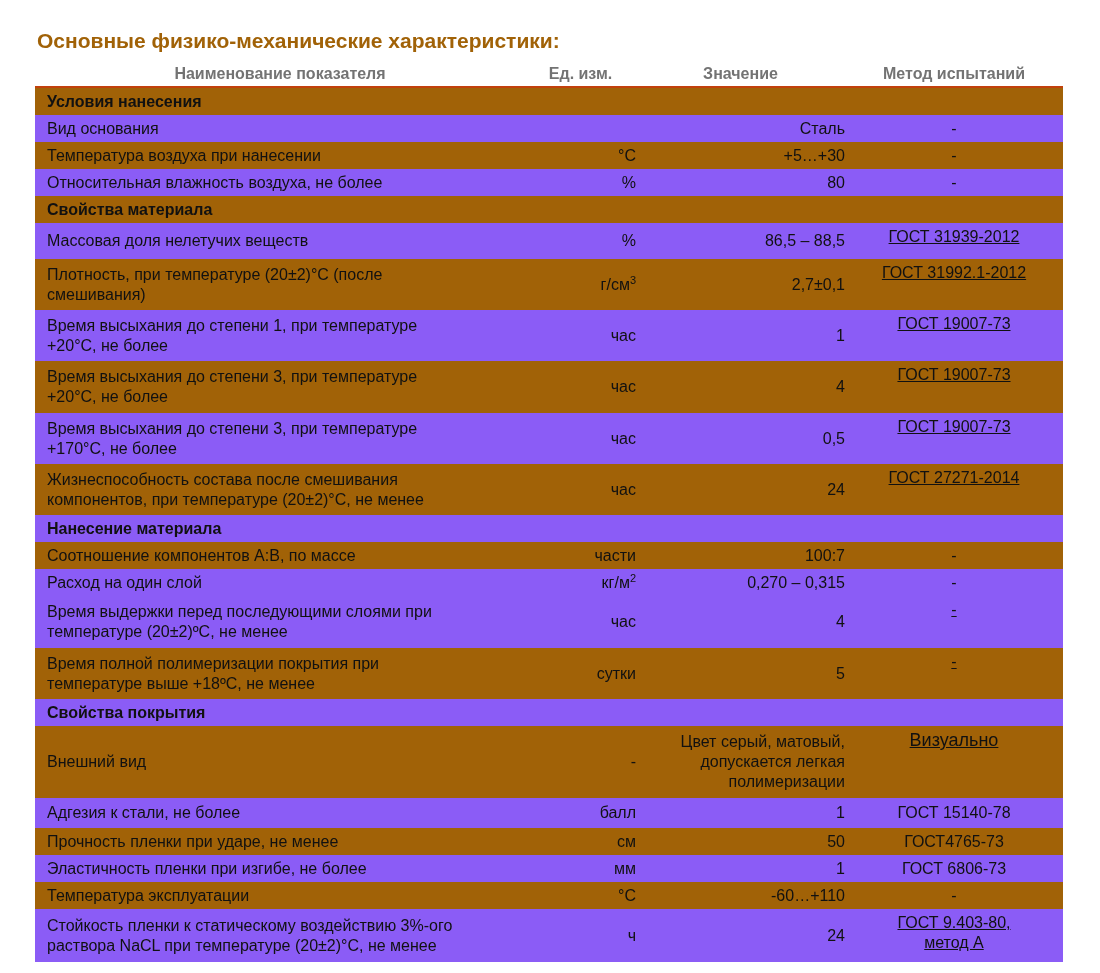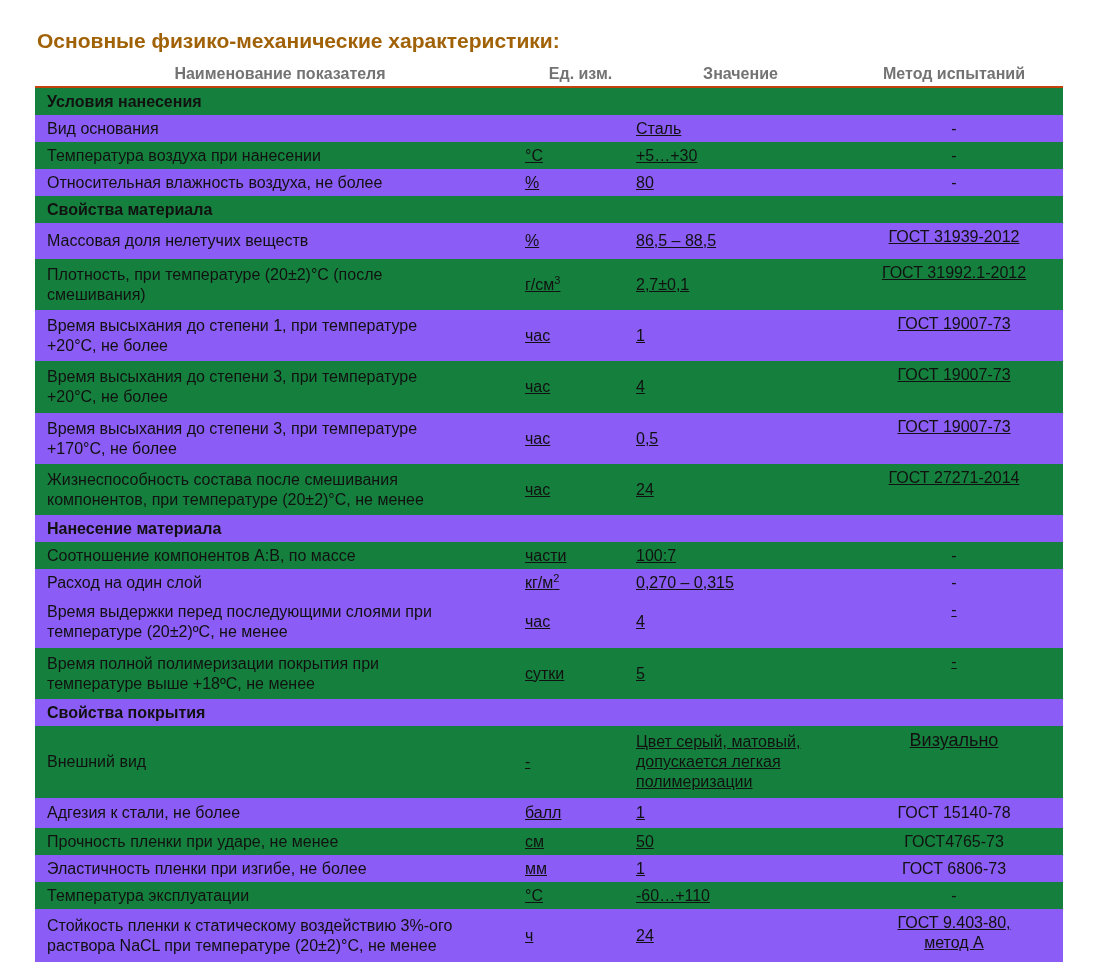--- a/index.html
+++ b/index.html
@@ -20,24 +20,24 @@
   col.c-name { width: 490px; }
   col.c-unit { width: 111px; }
   col.c-value { width: 209px; }
   col.c-method { width: 218px; }
   thead th {
     color: #737373; font-weight: bold; font-size: 16px;
     height: 23px; padding: 0 0 1px 0; text-align: center;
     border-bottom: 2px solid #c2410c; vertical-align: middle;
   }
   tbody td { padding: 0; vertical-align: middle; }
-  tr.gray td { background: #15803d; }
+  tr.gray td { background: #a16207; }
   tr.white td { background: #8b5cf6; }
   td.name { padding-left: 12px; padding-right: 6px; text-align: left; }
-  td.unit, td.value { text-align: left; text-decoration: underline; }
+  td.unit, td.value { text-align: right; }
   td.method { text-align: center; }
   td.method.top { vertical-align: top; padding-top: 4px; text-decoration: underline; }
   tr.section td.name { font-weight: bold; }
   tr.h27 td { height: 27px; }
   tr.h32 td { height: 32px; }
   tr.h47 td { height: 47px; }
   tr.h48 td { height: 48px; }
   tr.h68 td { height: 68px; }
   tr.h30 td { height: 30px; }
   tr.h49 td { height: 49px; }

